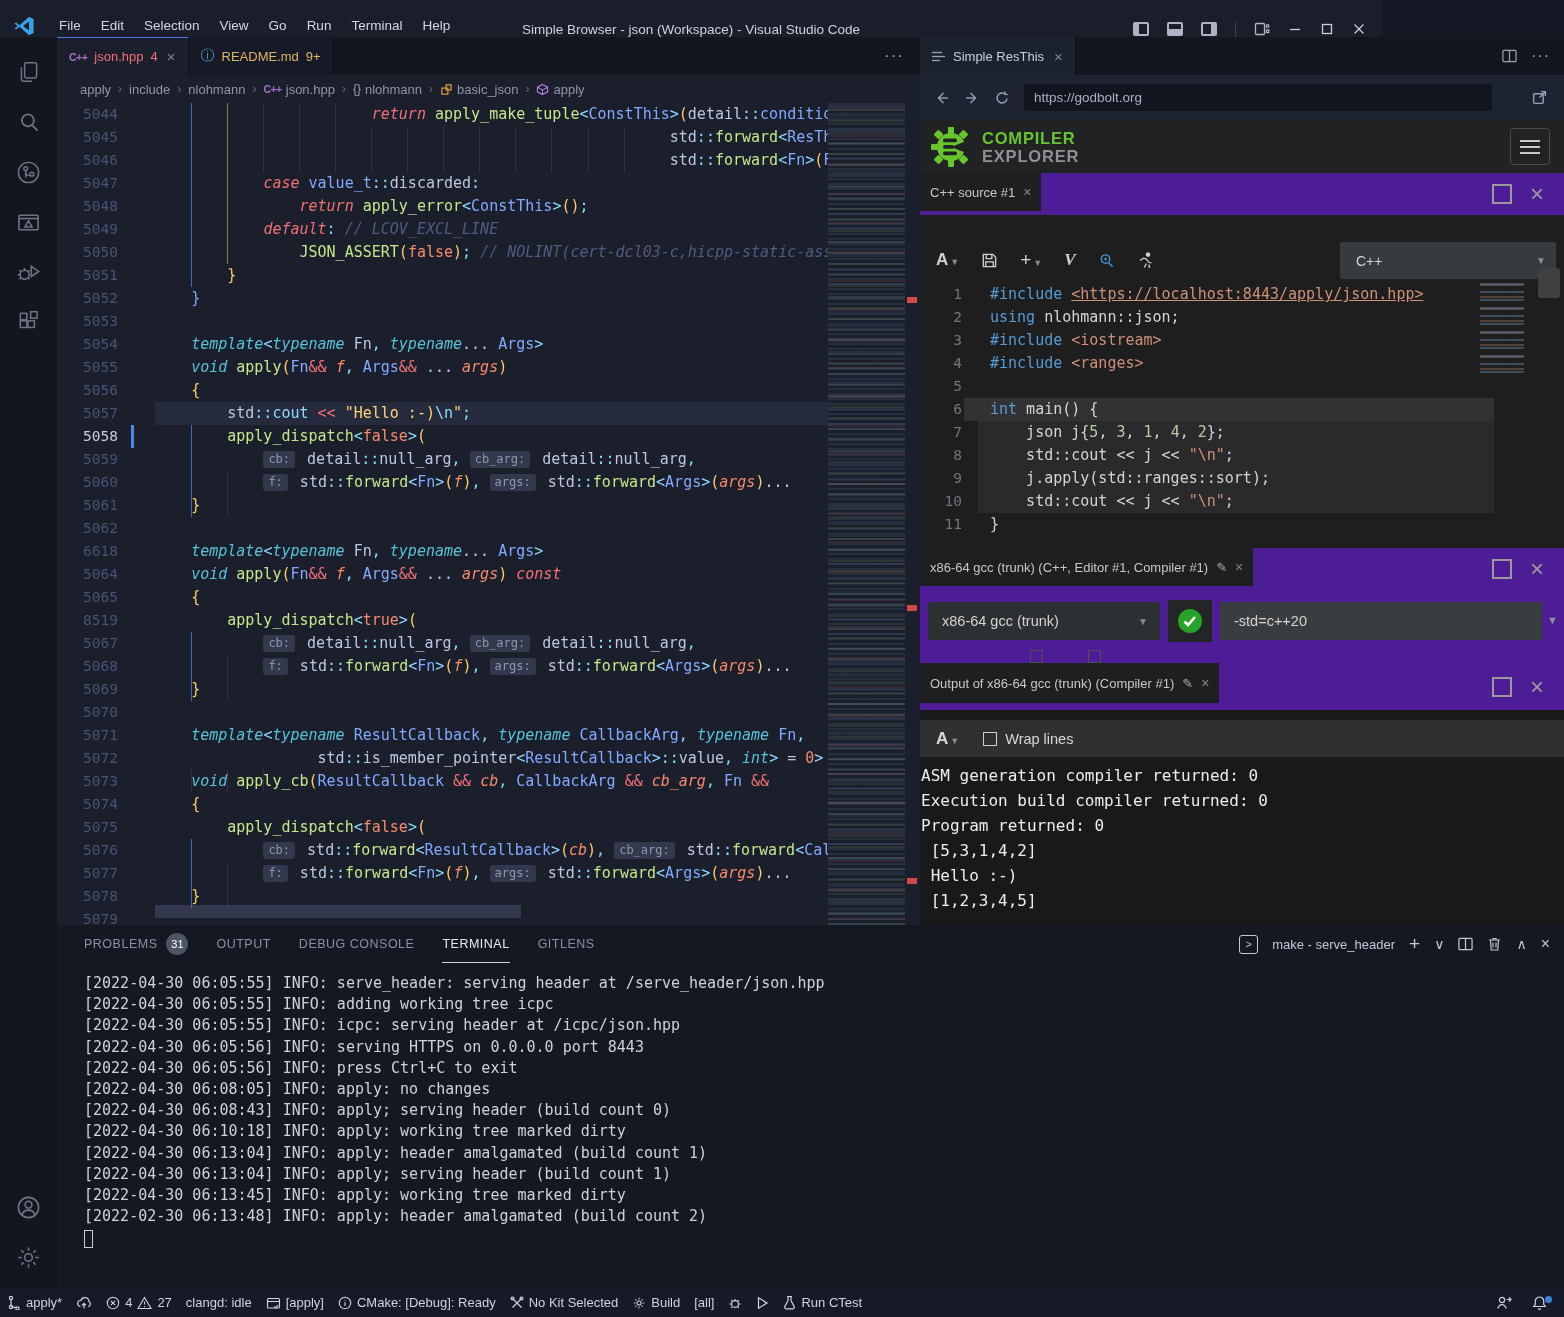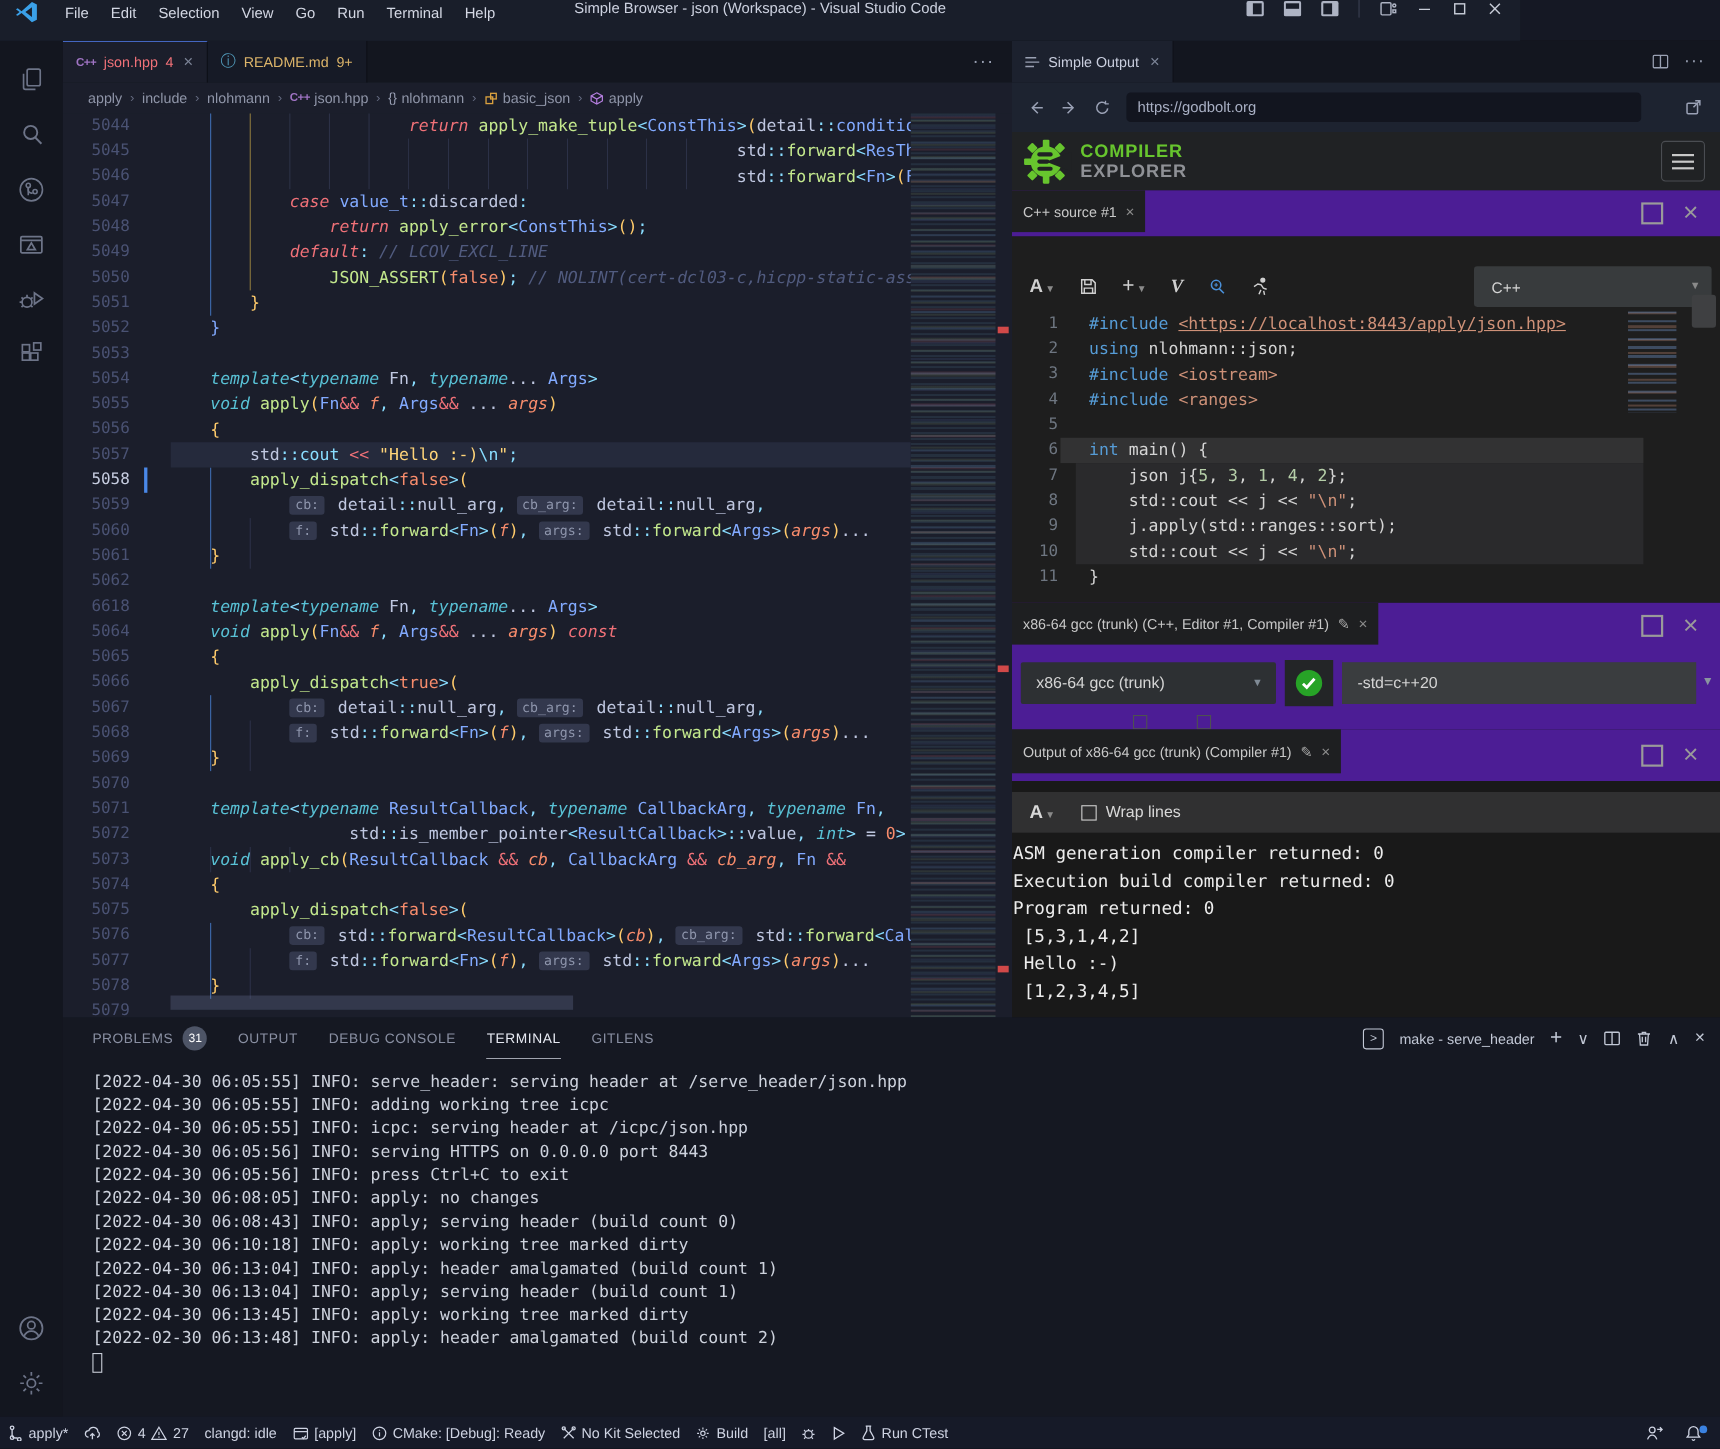--- a/index.html
+++ b/index.html
@@ -4,21 +4,21 @@
 <style>
   *{margin:0;padding:0;box-sizing:border-box}
   html,body{background:#0e1118}
   .app{position:relative;width:1564px;height:1317px;overflow:hidden;background:#151824;
        font-family:"Liberation Sans",sans-serif;color:#ced3e2}
   svg{display:block}
   .ic{display:inline-block;vertical-align:middle;flex:none}
 
   
   .titlebar{position:absolute;left:0;top:0;width:1382px;height:37px;background:#191e2a;
-            display:flex;align-items:flex-start;z-index:30}
+            display:flex;align-items:flex-end;z-index:30}
   .vslogo{margin-left:13px}
   .menus{display:flex;margin-left:14px}
   .menu-item{padding:4px 10px;font-size:13.5px;color:#d3d7e3;border-radius:4px}
   .win-title{position:absolute;left:50%;transform:translateX(-50%);font-size:13.5px;color:#ccd1df;white-space:nowrap}
   .win-right{margin-left:auto;display:flex;align-items:center;gap:18px;padding-right:16px;color:#aeb4c4}
   .sep-v{width:1px;height:16px;background:#3a4052}
 
   
   .activitybar{position:absolute;left:0;top:37px;width:57px;height:1251px;background:#13161f;
                display:flex;flex-direction:column;align-items:center;padding:10px 0 6px;z-index:20}
@@ -380,21 +380,21 @@
           <div class="ln">5056</div>
           <div class="ln">5057</div>
           <div class="ln cur">5058</div>
           <div class="ln">5059</div>
           <div class="ln">5060</div>
           <div class="ln">5061</div>
           <div class="ln">5062</div>
           <div class="ln">6618</div>
           <div class="ln">5064</div>
           <div class="ln">5065</div>
-          <div class="ln">5066</div>
+          <div class="ln">8519</div>
           <div class="ln">5067</div>
           <div class="ln">5068</div>
           <div class="ln">5069</div>
           <div class="ln">5070</div>
           <div class="ln">5071</div>
           <div class="ln">5072</div>
           <div class="ln">5073</div>
           <div class="ln">5074</div>
           <div class="ln">5075</div>
           <div class="ln">5076</div>
@@ -454,21 +454,21 @@
   <div class="browser-pane">
     <div class="b-tabs">
       <div class="b-tab">
         <span class="ic">
             <svg width="13" height="11" viewBox="0 0 13 11" stroke="#9aa1b3" stroke-width="1.3">
               <line x1="0" y1="1.5" x2="10" y2="1.5"></line>
               <line x1="0" y1="5.5" x2="13" y2="5.5"></line>
               <line x1="0" y1="9.5" x2="8" y2="9.5"></line>
             </svg>
           </span>
-        <span>Simple Output</span>
+        <span>Simple ResThis</span>
         <span class="tab-close">×</span>
       </div>
       <div class="b-tabs-right">
         <span class="ic">
             <svg width="15" height="14" viewBox="0 0 16 14" fill="none" stroke="#9aa1b3" stroke-width="1.3">
               <rect x="1" y="1" width="14" height="12" rx="1"></rect>
               <line x1="8" y1="1" x2="8" y2="13"></line>
             </svg>
           </span>
         <span style="font-size:16px;letter-spacing:1px">···</span>

